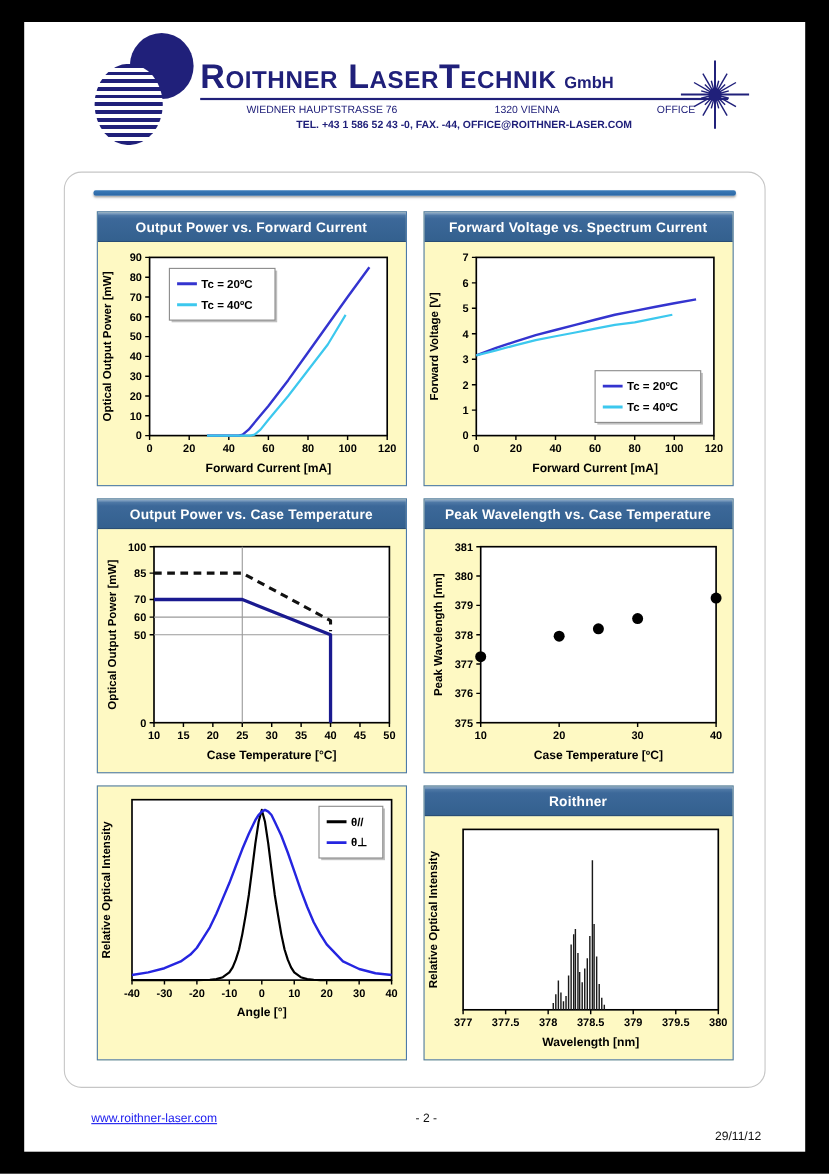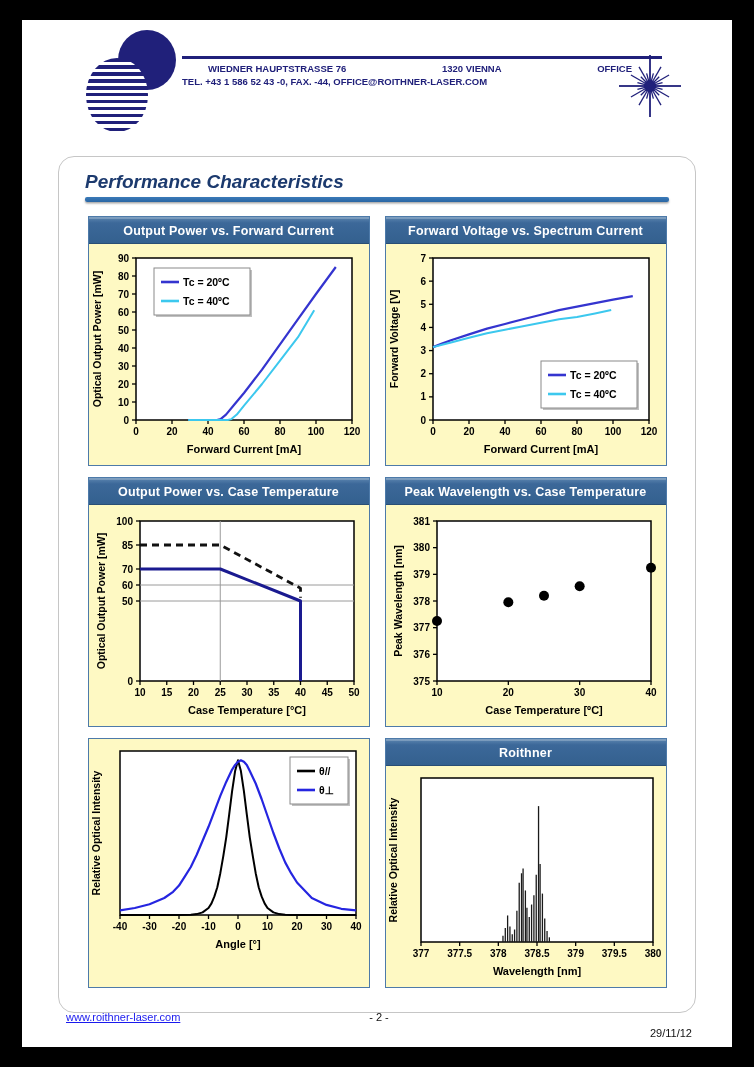--- a/index.html
+++ b/index.html
@@ -30,25 +30,25 @@
   }
   .brand { position:absolute; left:160px; top:34px; width:480px; }
   .brand-name {
     font-size:31px; line-height:1.05; font-weight:bold; color:#20207a;
     font-variant:small-caps; letter-spacing:0.5px; white-space:nowrap;
   }
   .brand-name .suffix { font-size:15px; font-variant:normal; letter-spacing:0; margin-left:7px; }
   .brand-rule { height:2.5px; background:#20207a; margin-top:2px; }
   .brand-addr {
     display:flex; justify-content:space-between;
-    font-size:9.5px; font-weight:bold; color:#20207a;
-    margin:4px 30px 0 26px; white-space:nowrap;
+    font-size:9.5px; font-weight:normal; color:#20207a;
+    margin:4px 30px 0 42px; white-space:nowrap;
   }
   .brand-contact {
-    font-size:9.5px; font-weight:bold; color:#20207a; margin-top:2px;
+    text-align:center; font-size:9.5px; font-weight:bold; color:#20207a; margin-top:2px;
     white-space:nowrap;
   }
   .star { position:absolute; left:594px; top:32px; width:68px; height:68px; }
   
   .content {
     position:relative; width:638px; margin:4px auto 0;
     border:1.5px solid #c6c6c6; border-radius:16px;
     padding:12px 0 24px; background:#fff;
   }
   .section-title {
@@ -69,39 +69,42 @@
     height:27px;
     background:linear-gradient(180deg,#5d86b0 0%,#3c6899 22%,#33608e 100%);
     box-shadow:inset 0 2px 0 rgba(255,255,255,0.22), inset 0 -1px 0 rgba(0,0,0,0.18);
     display:flex; align-items:center; justify-content:center;
     color:#fff; font-weight:bold; font-size:12.5px; letter-spacing:0.2px;
   }
   .panel-body { height:221px; padding-top:4px; }
   .panel-body svg { display:block; margin:0 auto; }
   
   .footer {
-    position:absolute; left:0; right:0; bottom:8px;
+    position:absolute; left:17px; right:0; bottom:8px;
     display:grid; grid-template-columns:1fr auto 1fr; align-items:center;
     padding:0 40px 0 44px; font-size:11px; color:#111;
   }
   .footer a { color:#1a1aee; text-decoration:underline; justify-self:start; }
   .footer .pageno { justify-self:center; }
   .footer .date { justify-self:end;margin-top:32px; }
 </style>
 </head>
 <body>
 
 <div class="page">
 
   <div class="header">
     <div class="logo">
       <div class="logo-circle-solid"></div>
       <div class="logo-circle-striped"></div>
     </div>
     <div class="brand">
+      <div class="brand-name">
+        <span>Roithner LaserTechnik</span><span class="suffix">GmbH</span>
+      </div>
       <div class="brand-rule"></div>
       <div class="brand-addr">
         <span>WIEDNER HAUPTSTRASSE 76</span>
         <span>1320 VIENNA</span>
         <span>OFFICE</span>
       </div>
       <div class="brand-contact">TEL. +43 1 586 52 43 -0, FAX. -44, OFFICE@ROITHNER-LASER.COM</div>
     </div>
     <svg class="star" viewBox="0 0 68 68">
         <line x1="38" y1="34" x2="65" y2="34" stroke="#20207a" stroke-width="1.8"></line>
@@ -126,21 +129,20 @@
         <line x1="35.03527618041008" y1="30.136296694843725" x2="37.364647586332765" y2="21.44296425824211" stroke="#20207a" stroke-width="1.3"></line>
         <line x1="36" y1="30.535898384862247" x2="45" y2="14.94744111674235" stroke="#20207a" stroke-width="1.3"></line>
         <line x1="36.82842712474619" y1="31.17157287525381" x2="43.192388155425114" y2="24.80761184457488" stroke="#20207a" stroke-width="1.3"></line>
         <line x1="37.46410161513775" y1="32" x2="53.052558883257646" y2="22.99999999999999" stroke="#20207a" stroke-width="1.3"></line>
         <line x1="37.86370330515627" y1="32.96472381958991" x2="46.557035741757886" y2="30.63535241366722" stroke="#20207a" stroke-width="1.3"></line>
         <circle cx="34" cy="34" r="6" fill="#20207a"></circle>
       </svg>
   </div>
 
   <div class="content">
-    <div class="section-title">Performance Characteristics</div>
     <div class="title-rule"></div>
 
     <div class="charts-grid">
 
       <div class="panel">
         <div class="panel-header">
           <span>Output Power vs. Forward Current</span>
         </div>
         <div class="panel-body">
             <svg viewBox="0 0 278 212" width="278" height="212">

